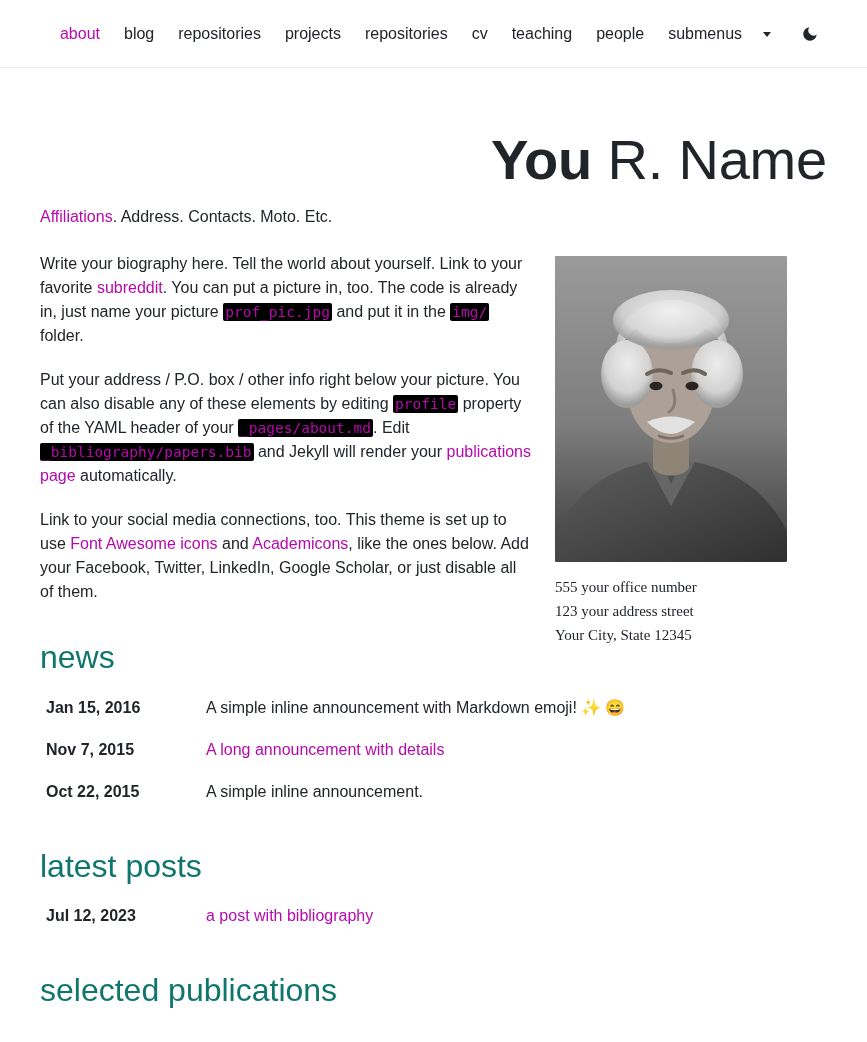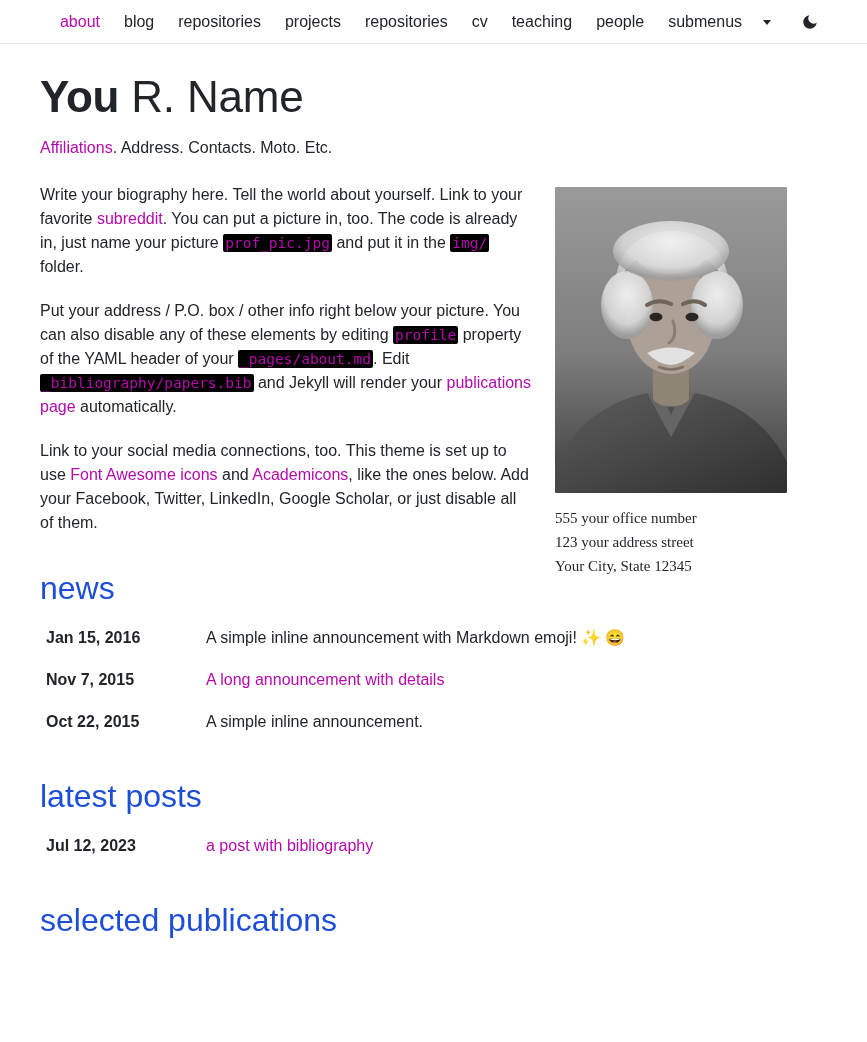--- a/index.html
+++ b/index.html
@@ -7,21 +7,21 @@
     margin: 0; padding: 0;
     width: 867px;
     background: #ffffff;
     font-family: "Liberation Sans", sans-serif;
     color: #212529;
   }
   body { width: 867px; min-height: 1042px; overflow: hidden; }
 
   
   .navbar {
-    height: 44px;
+    height: 68px;
     display: flex;
     align-items: center;
     justify-content: center;
     border-bottom: 1px solid #e9ecef;
     background: #ffffff;
     position: relative;
   }
   .nav-items {
     display: flex;
     align-items: center;
@@ -52,25 +52,26 @@
     align-items: center;
     cursor: pointer;
   }
 
   
   .container {
     padding: 0 40px;
     max-width: 867px;
   }
   h1.page-title {
-    font-size: 44px;
+    font-size: 56px;
     font-weight: 400;
-    margin: 28px 0 0 0;
+    margin: 60px 0 0 0;
     line-height: 1.15;
     letter-spacing: -0.2px;
+    text-align: right;
   }
   h1.page-title .bold { font-weight: 700; }
 
   .subtitle {
     font-size: 16px;
     margin: 14px 0 0 0;
     line-height: 22px;
     color: #212529;
   }
   a.link { color: #B509AC; text-decoration: none; cursor: pointer; }
@@ -113,21 +114,21 @@
     color: #B509AC;
     background: #000000;
     padding: 1px 2px;
     border-radius: 2px;
   }
 
   h2.section {
     font-size: 32px;
     font-weight: 400;
     margin: 34px 0 10px 0;
-    color: #1d4ed8;
+    color: #0f766e;
     line-height: 1.2;
   }
 
   table.entries {
     width: 100%;
     border-collapse: collapse;
     margin-top: 6px;
   }
   table.entries td {
     padding: 10px 6px;

